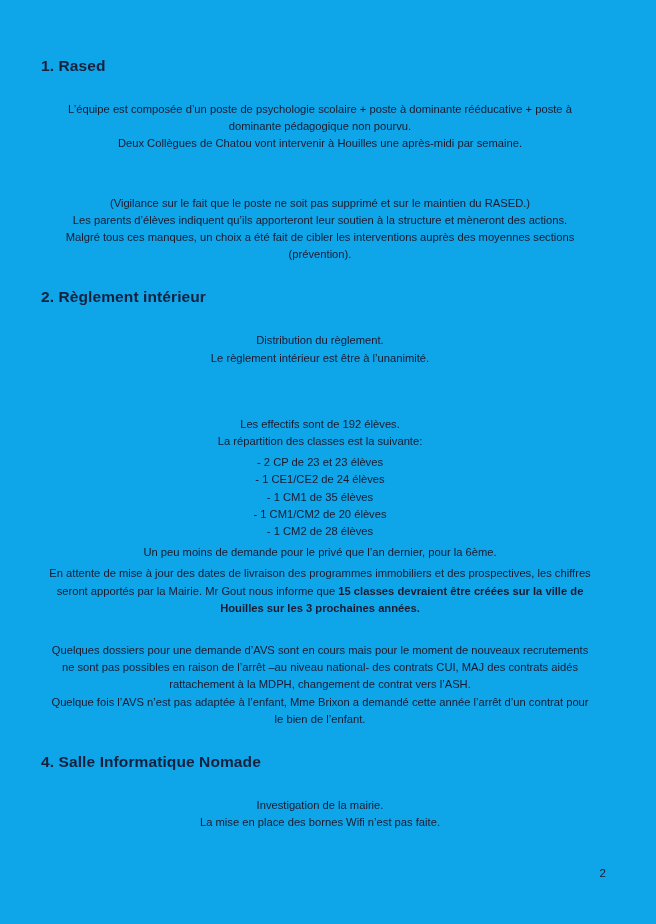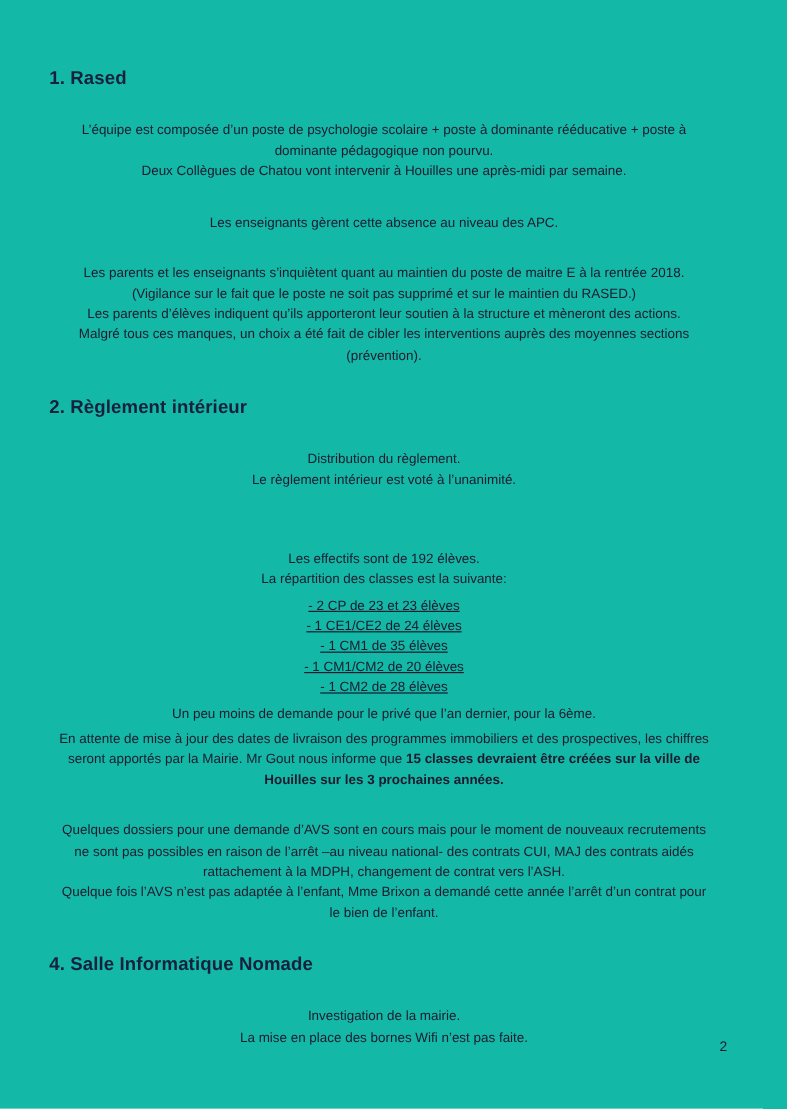--- a/index.html
+++ b/index.html
@@ -15,21 +15,21 @@
     font-family: "Liberation Sans", sans-serif;
     color: #1a1a2e;
     overflow: hidden;
   }
   .page {
     position: relative;
     width: 656px;
     height: 924px;
     box-sizing: border-box;
     padding: 56px 58px 0 41px;
-    background: #14b8a6;
+    background: #0ea5e9;
   }
   .doc-body {
     width: 556px;
   }
   h2.section-heading {
     font-size: 15.5px;
     font-weight: bold;
     color: #16213e;
     margin: 0;
     padding: 0;
@@ -47,21 +47,20 @@
   }
   .para .line {
     display: block;
   }
   .indent {
     padding-left: 2px;
   }
   .list-line {
     display: block;
     padding-left: 2px;
-    text-decoration: underline;
   }
   b, .bold {
     font-weight: bold;
   }
   .gap-lg { height: 17px; }
   .gap-xl { height: 21px; }
   .gap-head-top { height: 20px; }
   .page-number {
     position: absolute;
     right: 50px;
@@ -79,39 +78,35 @@
 
     <h2 class="section-heading">1. Rased</h2>
     <div class="gap-xl"></div>
 
     <p class="para">
       <span class="line indent">L’équipe est composée d’un poste de psychologie scolaire + poste à dominante rééducative + poste à dominante pédagogique non pourvu.</span>
       <span class="line indent">Deux Collègues de Chatou vont intervenir à Houilles une après-midi par semaine.</span>
     </p>
     <div class="gap-lg"></div>
 
-    <p class="para">
-      <span class="line indent">Les enseignants gèrent cette absence au niveau des APC.</span>
-    </p>
     <div class="gap-lg"></div>
 
     <p class="para">
-      <span class="line indent">Les parents et les enseignants s’inquiètent quant au maintien du poste de maitre E à la rentrée 2018.</span>
       <span class="line indent">(Vigilance sur le fait que le poste ne soit pas supprimé et sur le maintien du RASED.)</span>
       <span class="line indent">Les parents d’élèves indiquent qu’ils apporteront leur soutien à la structure et mèneront des actions.</span>
       <span class="line indent">Malgré tous ces manques, un choix a été fait de cibler les interventions auprès des moyennes sections (prévention).</span>
     </p>
 
     <div class="gap-head-top"></div>
     <h2 class="section-heading">2. Règlement intérieur</h2>
     <div class="gap-xl"></div>
 
     <p class="para">
       <span class="line indent">Distribution du règlement.</span>
-      <span class="line indent">Le règlement intérieur est voté à l’unanimité.</span>
+      <span class="line indent">Le règlement intérieur est être à l’unanimité.</span>
     </p>
 
     <div class="gap-head-top"></div>
     <div class="gap-xl"></div>
 
     <p class="para">
       <span class="line indent">Les effectifs sont de 192 élèves.</span>
       <span class="line indent">La répartition des classes est la suivante:</span>
     </p>
 

